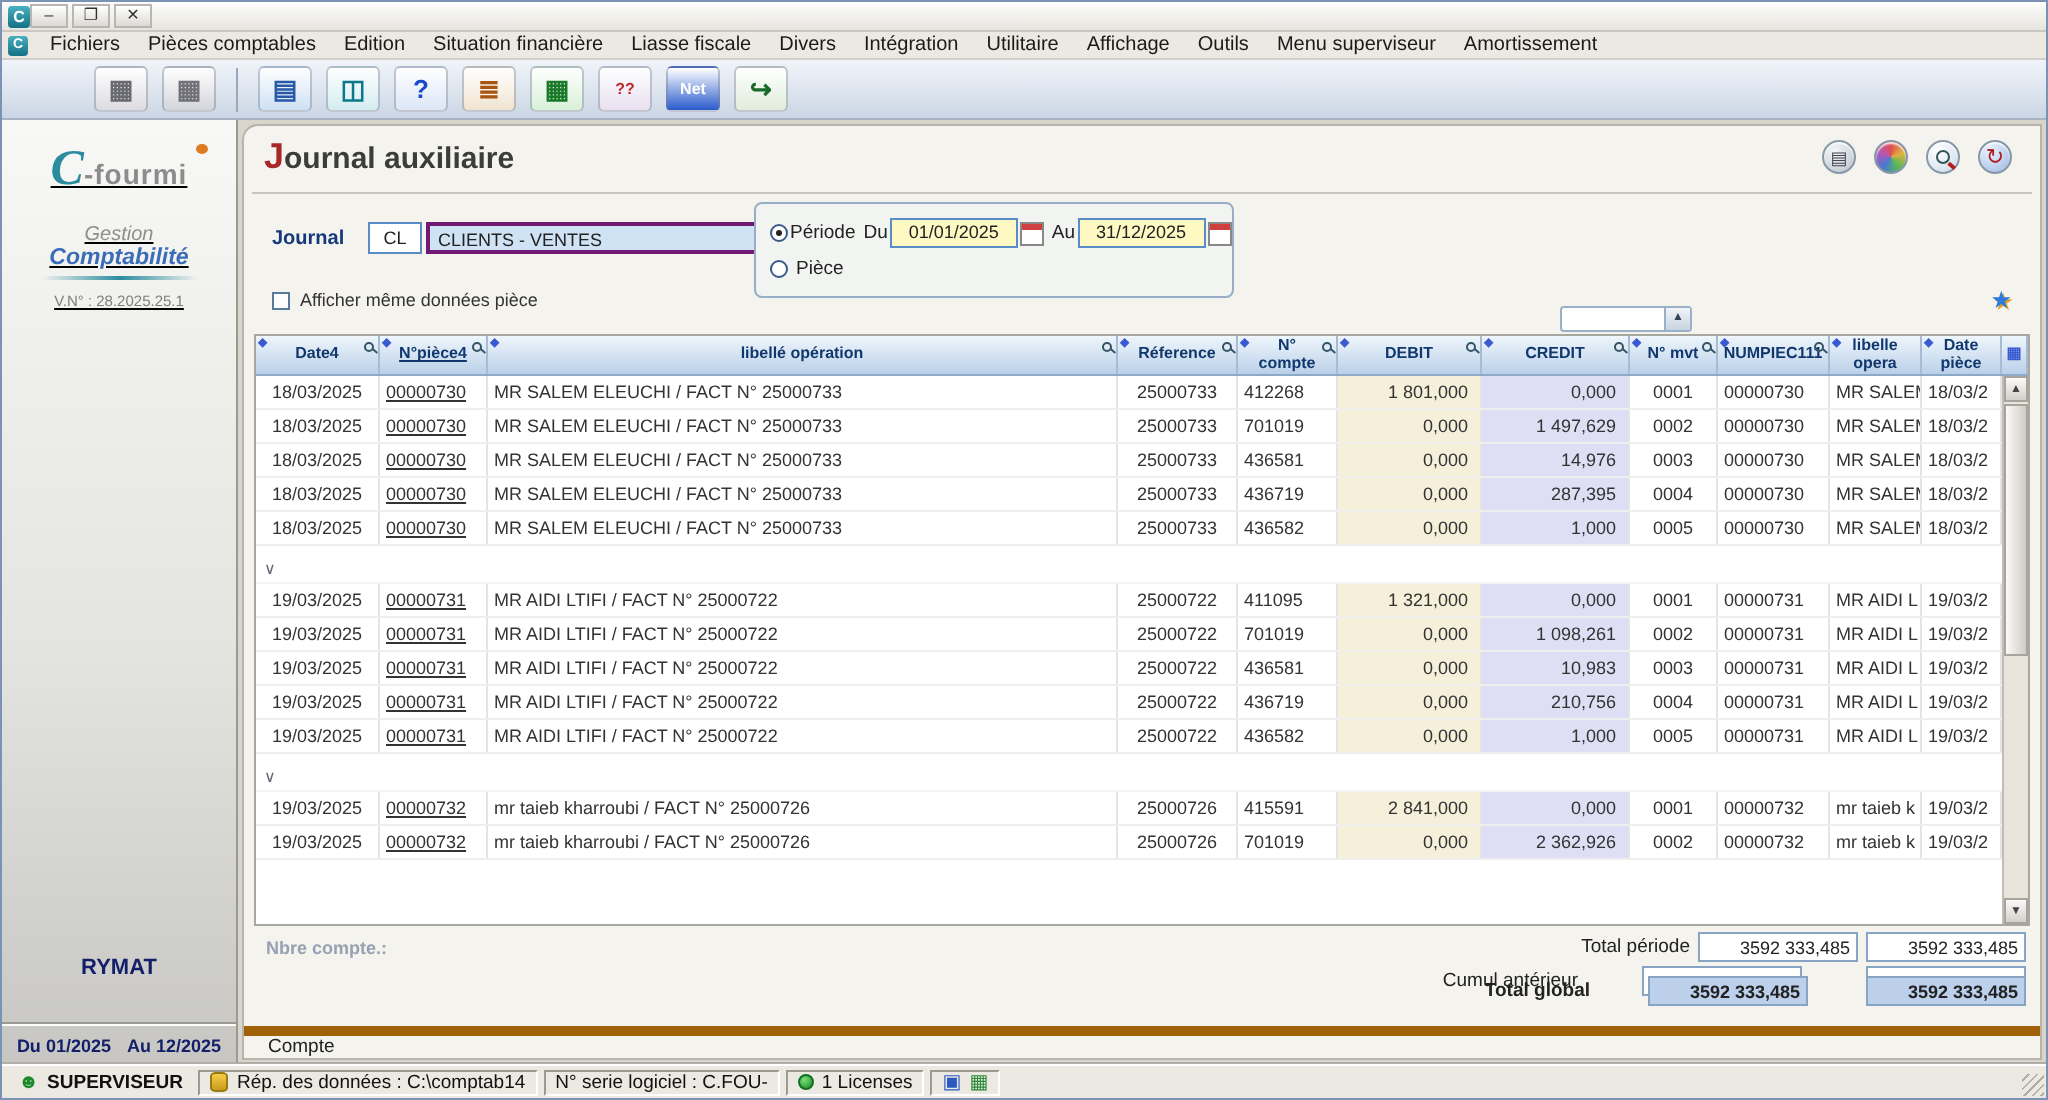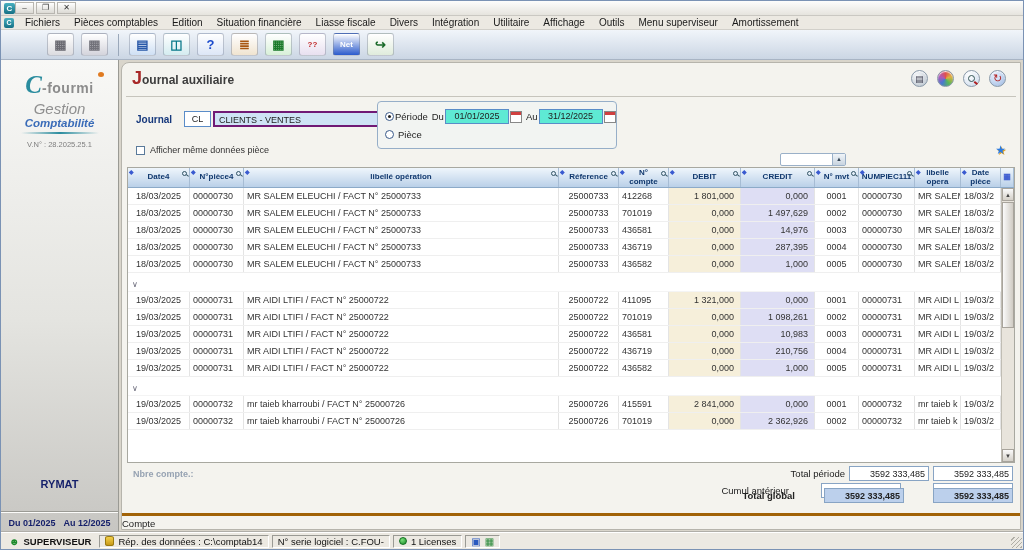--- a/index.html
+++ b/index.html
@@ -35,47 +35,47 @@
   .tb-icon { width: 27px; height: 23px; border-radius: 3px; display: flex; align-items: center;
     justify-content: center; font-size: 13px; font-weight: bold;
     border: 1px solid rgba(120,130,150,.45); box-shadow: inset 0 1px 0 rgba(255,255,255,.8); }
   .tb-sep { width: 1px; height: 22px; background: #9aa8ba; margin: 0 3px; }
 
   
   .main { position: absolute; top: 59px; left: 0; right: 0; bottom: 17px; display: flex; }
 
   .sidebar { width: 118px; position: relative; flex: 0 0 auto;
     background: linear-gradient(180deg,#f8f8f6 0%,#e4e4e0 55%,#c7c6c2 100%);
-    border-right: 1px solid #9a9a94; }
+    border-right: 1px solid #9a9a94; text-decoration: underline; }
   .logo { text-align: center; margin-top: 12px; line-height: 1.05; position: relative; }
   .logo-c { font-family: "Liberation Serif", serif; font-style: italic; font-weight: bold;
     font-size: 25px; color: #2a8c9e; }
   .logo-rest { font-size: 14px; font-weight: bold; color: #8c8c8c; letter-spacing: .5px; }
   .ant-dot { position: absolute; top: 0; right: 14px; width: 6px; height: 5px;
     background: #e07a20; border-radius: 50%; }
-  .gestion { font-style: italic; color: #8f8f8f; font-size: 15px; margin-top: 2px; text-align: center; }
+  .gestion { font-style: italic; color: #8f8f8f; font-size: 10px; margin-top: 14px; text-align: center; }
   .compta { font-style: italic; font-weight: bold; color: #3a6cb8; font-size: 11.5px; text-align: center; }
   .logo-swoosh { width: 78px; height: 2px; margin: 3px auto 0;
     background: linear-gradient(90deg, transparent, #2a8c9e, transparent); }
   .version { font-size: 7.5px; color: #7e7e7e; margin-top: 6px; text-align: center; }
   .rymat { position: absolute; bottom: 42px; width: 100%; text-align: center;
     font-weight: bold; color: #141f6a; font-size: 11px; }
   .sb-period { position: absolute; bottom: 4px; left: 0; right: 0; padding-top: 5px;
     border-top: 1px solid #fcfcfa; box-shadow: 0 -1px 0 #9a9a94;
     display: flex; justify-content: center; gap: 8px; font-size: 9px; font-weight: bold;
     color: #141f6a; margin-top: 20px; }
 
   .content { flex: 1; background: #d9d5cb; padding: 2px; }
   .panel { position: relative; height: 100%; background: #f4f3ee;
     border: 1px solid #b6b4ac; border-radius: 8px 0 0 0; overflow: hidden; }
 
   
   .page-header { position: absolute; top: 5px; left: 10px; }
   .ph-initial { color: #a82828; font-size: 18px; font-weight: bold; }
-  .ph-rest { color: #3c3c3c; font-size: 12px; font-weight: bold; }
+  .ph-rest { color: #3c3c3c; font-size: 15px; font-weight: bold; }
   .header-rule { position: absolute; top: 33px; left: 4px; right: 4px;
     border-top: 1px solid #c6c4bc; }
   .header-icons { position: absolute; top: 7px; right: 14px; display: flex; gap: 9px; }
   .circle-icon { width: 17px; height: 17px; border-radius: 50%; position: relative;
     border: 1px solid #8898a8; box-shadow: inset 0 1px 1px rgba(255,255,255,.9);
     display: flex; align-items: center; justify-content: center; font-size: 9px; }
   .ci-print { background: radial-gradient(circle at 35% 30%, #f4f6f8, #b8c2cc); color: #445; }
   .ci-palette { background: conic-gradient(#e05050,#e0b040,#58b858,#4878d0,#b058b8,#e05050); }
   .ci-search { background: radial-gradient(circle at 35% 30%, #fff, #c8d8ec); }
   .ci-refresh { background: radial-gradient(circle at 35% 30%, #eaf2ff, #9cb8e0); color: #b02020; font-size: 11px; }
@@ -95,21 +95,21 @@
   .groupbox { position: absolute; left: 249px; top: 0; width: 240px; height: 48px;
     border: 1px solid #96aec8; border-radius: 4px; background: #f2f4f2; }
   .radio-row { position: absolute; left: 7px; top: 7px; display: flex; align-items: center; gap: 1px; }
   .radio-row2 { position: absolute; left: 7px; top: 27px; display: flex; align-items: center; gap: 4px; }
   .radio { width: 9px; height: 9px; border: 1px solid #3a5a8a; border-radius: 50%;
     background: #fff; position: relative; flex: 0 0 auto; }
   .radio.checked::after { content: ""; position: absolute; left: 2px; top: 2px; width: 3px;
     height: 3px; border-radius: 50%; background: #222; }
   .rlabel { font-size: 9.5px; color: #222; }
   .dulabel { font-size: 9.5px; color: #222; margin-left: 3px; }
-  .date-box { width: 64px; height: 15px; border: 1px solid #5a8cc8; background: #5eead4;
+  .date-box { width: 64px; height: 15px; border: 1px solid #5a8cc8; background: #fef9c3;
     font-size: 9px; text-align: center; line-height: 13px; color: #222; }
   .cal-icon { width: 12px; height: 12px; border: 1px solid #888; background:
     linear-gradient(#d04040 0 3px, #fff 3px); flex: 0 0 auto; }
   .chk-row { position: absolute; left: 8px; top: 44px; display: flex; align-items: center; gap: 5px; }
   .checkbox { width: 9px; height: 9px; border: 1px solid #5a7a9a; background: #fff; }
   .chk-label { font-size: 9px; color: #333; }
   .sparkle { position: absolute; right: 8px; top: 42px; font-size: 12px; color: #2a7ae0;
     text-shadow: 1px 1px 0 #e0a020; }
   .mini-combo { position: absolute; left: 652px; top: 52px; width: 66px; height: 13px;
     border: 1px solid #9ab0c8; background: #fff; border-radius: 2px; display: flex;
@@ -136,21 +136,21 @@
   .tr { display: flex; height: 17px; border-bottom: 1px solid #efefef; background: #fff; }
   .td { height: 100%; display: flex; align-items: center; padding: 0 3px;
     border-right: 1px solid #e4e4e4; overflow: hidden; white-space: nowrap;
     font-size: 9px; color: #333; flex: 0 0 auto; }
   .td.ctr { justify-content: center; }
   .td.num { justify-content: flex-end; padding-right: 6px; }
   .td.deb { background: #f6efda; }
   .td.cred { background: #dedef4; }
   .sep { height: 19px; display: flex; align-items: flex-end; padding: 0 0 2px 4px;
     font-size: 8px; color: #667; background: #fff; border-bottom: 1px solid #f4f4f4; }
-  .c0 { width: 62px; } .c1 { width: 54px; } .c2 { flex: 1 1 auto; min-width: 0; }
+  .c0 { width: 62px; } .c1 { width: 54px; text-decoration: underline; } .c2 { flex: 1 1 auto; min-width: 0; }
   .c3 { width: 60px; } .c4 { width: 50px; } .c5 { width: 72px; } .c6 { width: 74px; }
   .c7 { width: 44px; } .c8 { width: 56px; } .c9 { width: 46px; } .c10 { width: 40px; }
   .c11 { width: 13px; padding: 0; }
   .vscroll { position: absolute; top: 20px; right: 0; bottom: 0; width: 13px;
     background: #e8e4dc; border-left: 1px solid #c0bdb4; }
   .sbtn { height: 13px; background: linear-gradient(#fafafa,#d4d0c8); border: 1px solid #a8a49c;
     font-size: 6px; color: #444; text-align: center; line-height: 12px; }
   .sbtn.down { position: absolute; bottom: 0; left: 0; right: 0; }
   .sthumb { position: absolute; top: 14px; left: 0; right: 0; height: 46%;
     background: linear-gradient(90deg,#fafafa,#d0ccc4); border: 1px solid #a8a49c; }
@@ -162,22 +162,22 @@
   .trow { position: absolute; right: 2px; display: flex; align-items: center; gap: 4px; }
   .trow.r1 { top: 1px; } .trow.r2 { top: 18px; gap: 32px; } .trow.r3 { top: 23px; gap: 29px; }
   .tlabel { width: 96px; text-align: right; font-size: 9.5px; color: #222; }
   .tlabel.b { font-weight: bold; }
   .tbox { width: 80px; height: 15px; border: 1px solid #88a4c4; background: #fff;
     font-size: 9px; display: flex; align-items: center; justify-content: flex-end;
     padding: 0 3px; color: #222; }
   .tbox.hl { background: #bcd0ec; font-weight: bold; }
 
   .compte-bar { position: absolute; left: 0; right: 0; bottom: 0; height: 16px;
-    border-top: 3px solid #a16207; background: #f4f3ee; display: flex; align-items: flex-end;
-    padding-left: 0; font-size: 9.5px; color: #222; }
+    border-top: 5px solid #a16207; background: #f4f3ee; display: flex; align-items: flex-end;
+    padding-left: 12px; font-size: 9.5px; color: #222; }
 
   
   .statusbar { position: absolute; bottom: 0; left: 0; right: 0; height: 17px;
     background: #ece9e2; border-top: 1px solid #fff; box-shadow: 0 -1px 0 #b0aea8;
     display: flex; align-items: center; gap: 3px; font-size: 9.5px; color: #111;
     padding: 0 3px; }
   .seg { height: 13px; display: flex; align-items: center; gap: 4px; padding: 0 5px;
     border: 1px solid; border-color: #9a9a94 #ffffff #ffffff #9a9a94; }
   .seg.flat { border: none; font-weight: bold; }
   .sb-user-icon { color: #1a8a2a; font-size: 10px; }

